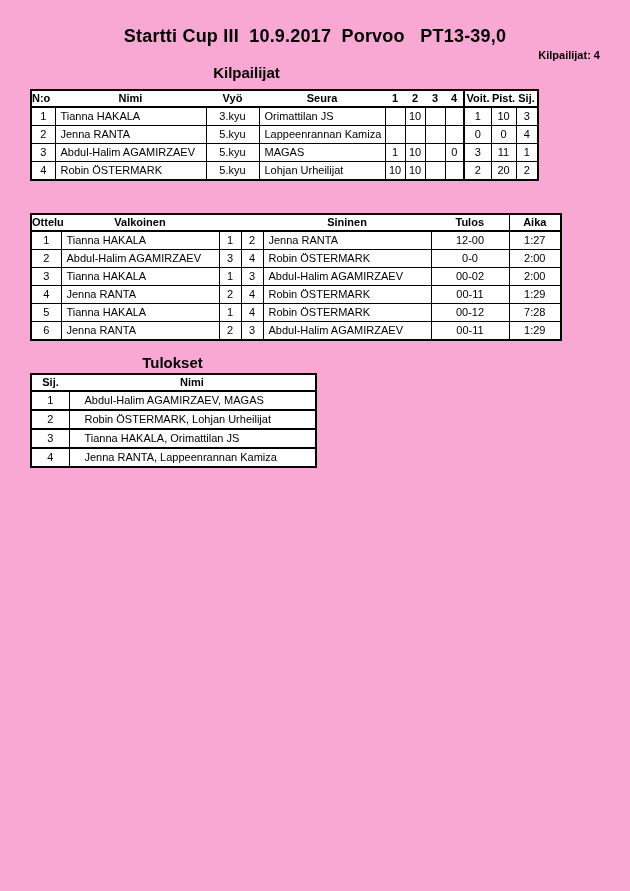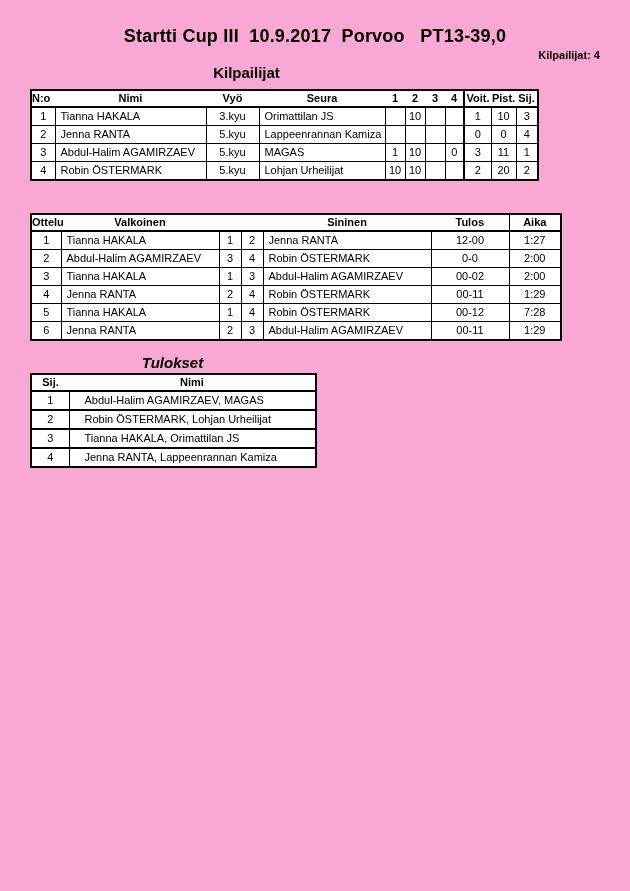--- a/index.html
+++ b/index.html
@@ -38,21 +38,21 @@
   }
   .section-title {
     position: absolute;
     font-size: 15px;
     font-weight: bold;
     text-align: center;
     white-space: nowrap;
   }
   #sec-kilpailijat { top: 64px;  left: 30px; width: 433px; }
   #sec-ottelut     { top: 196px; left: 30px; width: 514px; }
-  #sec-tulokset    { top: 354px; left: 30px; width: 285px; font-style: italic; }
+  #sec-tulokset    { top: 354px; left: 30px; width: 285px; }
 
   table.tbl {
     position: absolute;
     border-collapse: collapse;
     table-layout: fixed;
     border: 2px solid #000;
     font-size: 11px;
     background: #fff;
   }
   #tbl-kilpailijat { top: 89px;  left: 30px; width: 507px; }

